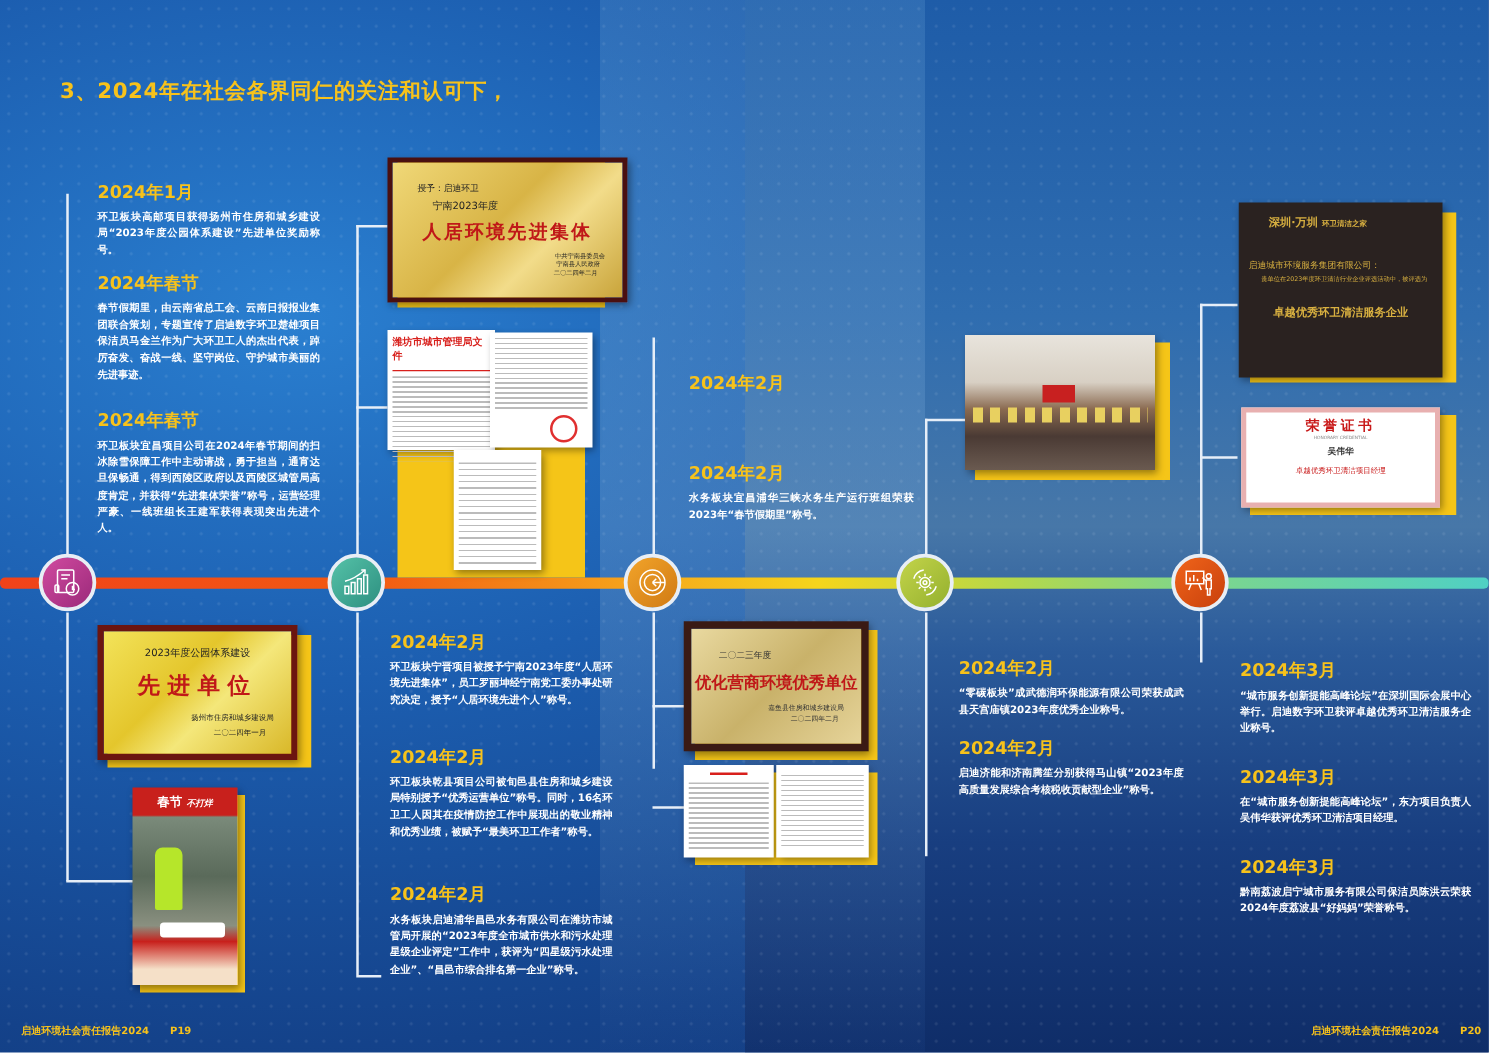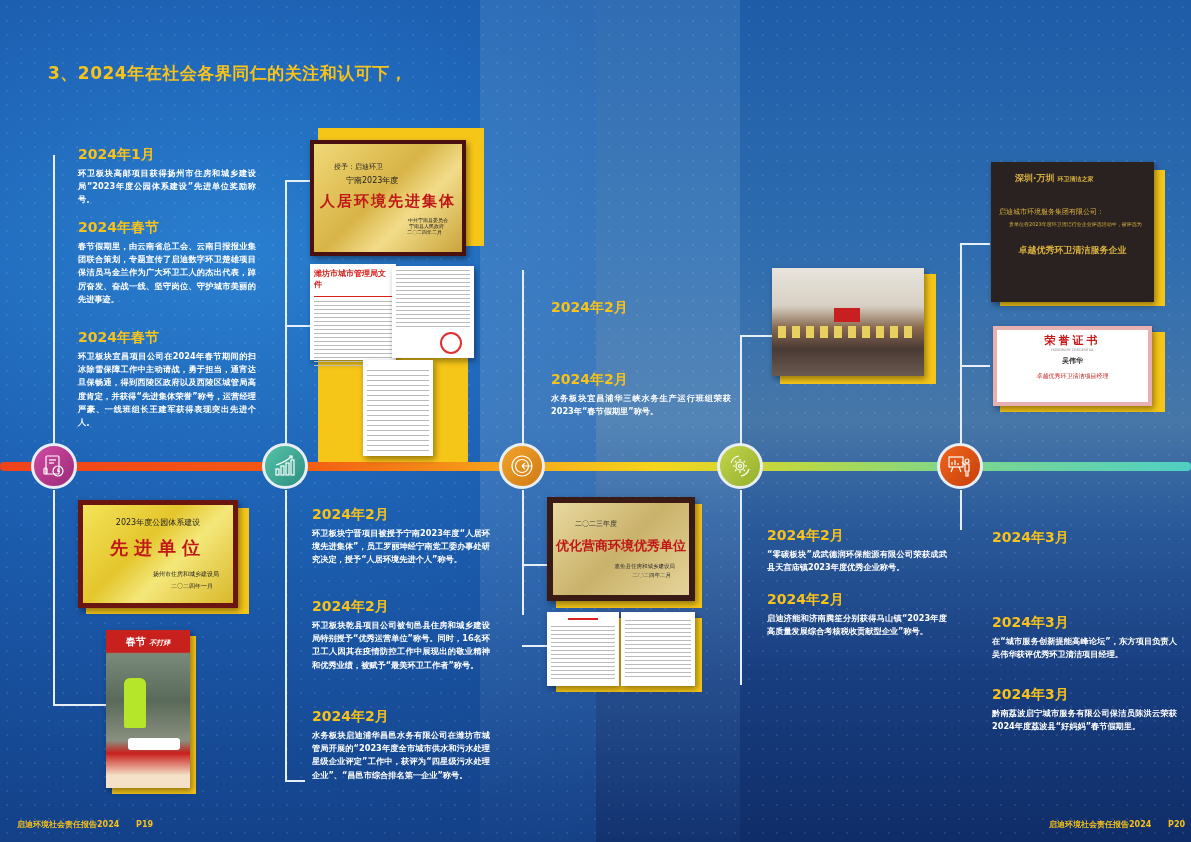--- a/index.html
+++ b/index.html
@@ -135,21 +135,21 @@
 <div class="yellow-back" style="left:112px;top:636px;width:84px;height:158px"></div>
 <div class="photo" style="left:106px;top:630px;width:84px;height:158px;background:linear-gradient(180deg,#c8201c 0%,#c8201c 14%,#7a8a7a 15%,#5a6a5a 45%,#8a9080 70%,#c8201c 78%,#f5e0c8 92%)">
   <div style="text-align:center;padding-top:5px;font-size:10px;font-weight:bold;color:#fff">
     <span>春节</span> <span style="font-size:7px;font-style:italic">不打烊</span>
   </div>
   <div style="position:absolute;left:18px;top:48px;width:22px;height:50px;background:#b6e62a;border-radius:6px 6px 2px 2px"></div>
   <div style="position:absolute;left:22px;top:108px;width:52px;height:12px;background:#fff;border-radius:3px"></div>
 </div>
 
 <div class="yellow-back" style="left:318px;top:128px;width:166px;height:118px"></div>
-<div class="photo plaque-gold" style="left:310px;top:140px;width:156px;height:116px;border-color:#4a1010;border-width:4px;background:linear-gradient(135deg,#f0d878,#d8b446 45%,#f2dc8a 65%,#c9a43a)">
+<div class="photo plaque-gold" style="left:310px;top:126px;width:192px;height:116px;border-color:#4a1010;border-width:4px;background:linear-gradient(135deg,#f0d878,#d8b446 45%,#f2dc8a 65%,#c9a43a)">
   <div style="font-size:7px;align-self:flex-start;margin-left:20px">授予：启迪环卫</div>
   <div style="font-size:8px;font-weight:normal;align-self:flex-start;margin-left:32px;margin-top:3px">宁南2023年度</div>
   <div style="font-size:15px;font-weight:bold;color:#c01818;margin-top:6px;letter-spacing:2px">人居环境先进集体</div>
   <div style="font-size:5px;align-self:flex-end;margin-right:14px;margin-top:6px">中共宁南县委员会</div>
   <div style="font-size:5px;align-self:flex-end;margin-right:18px">宁南县人民政府</div>
   <div style="font-size:5px;align-self:flex-end;margin-right:20px">二〇二四年二月</div>
 </div>
 
 <div class="yellow-back" style="left:318px;top:272px;width:150px;height:190px"></div>
 <div class="photo doc" style="left:310px;top:264px;width:86px;height:96px;padding:4px">
@@ -229,28 +229,29 @@
 <div class="yellow-back" style="left:1000px;top:332px;width:165px;height:80px"></div>
 <div class="photo" style="left:993px;top:326px;width:159px;height:80px;background:#fff;border:4px solid #e8b0b0;text-align:center;color:#333">
   <div style="font-size:11px;font-weight:bold;color:#c81818;margin-top:3px;letter-spacing:3px">荣誉证书</div>
   <div style="font-size:3.5px;color:#888">HONORARY CREDENTIAL</div>
   <div style="font-size:7px;font-weight:bold;margin-top:4px">吴伟华</div>
   <div style="font-size:6px;color:#c81818;margin-top:6px">卓越优秀环卫清洁项目经理</div>
 </div>
 
 <div class="entry" style="left:992px;top:528px;width:185px">
   <h3>2024年3月</h3>
+  <p>“城市服务创新提能高峰论坛”在深圳国际会展中心举行。启迪数字环卫获评卓越优秀环卫清洁服务企业称号。</p>
 </div>
 <div class="entry" style="left:992px;top:613px;width:185px">
   <h3>2024年3月</h3>
   <p>在“城市服务创新提能高峰论坛”，东方项目负责人吴伟华获评优秀环卫清洁项目经理。</p>
 </div>
 <div class="entry" style="left:992px;top:685px;width:185px">
   <h3>2024年3月</h3>
-  <p>黔南荔波启宁城市服务有限公司保洁员陈洪云荣获2024年度荔波县“好妈妈”春节假期里。</p>
+  <p>黔南荔波启宁城市服务有限公司保洁员陈洪云荣获2024年度荔波县“好妈妈”荣誉称号。</p>
 </div>
 
 <div class="footer" style="left:17px">
   <span>启迪环境社会责任报告2024</span>
   <span style="margin-left:14px">P19</span>
 </div>
 <div class="footer" style="left:1049px">
   <span>启迪环境社会责任报告2024</span>
   <span style="margin-left:14px">P20</span>
 </div>

